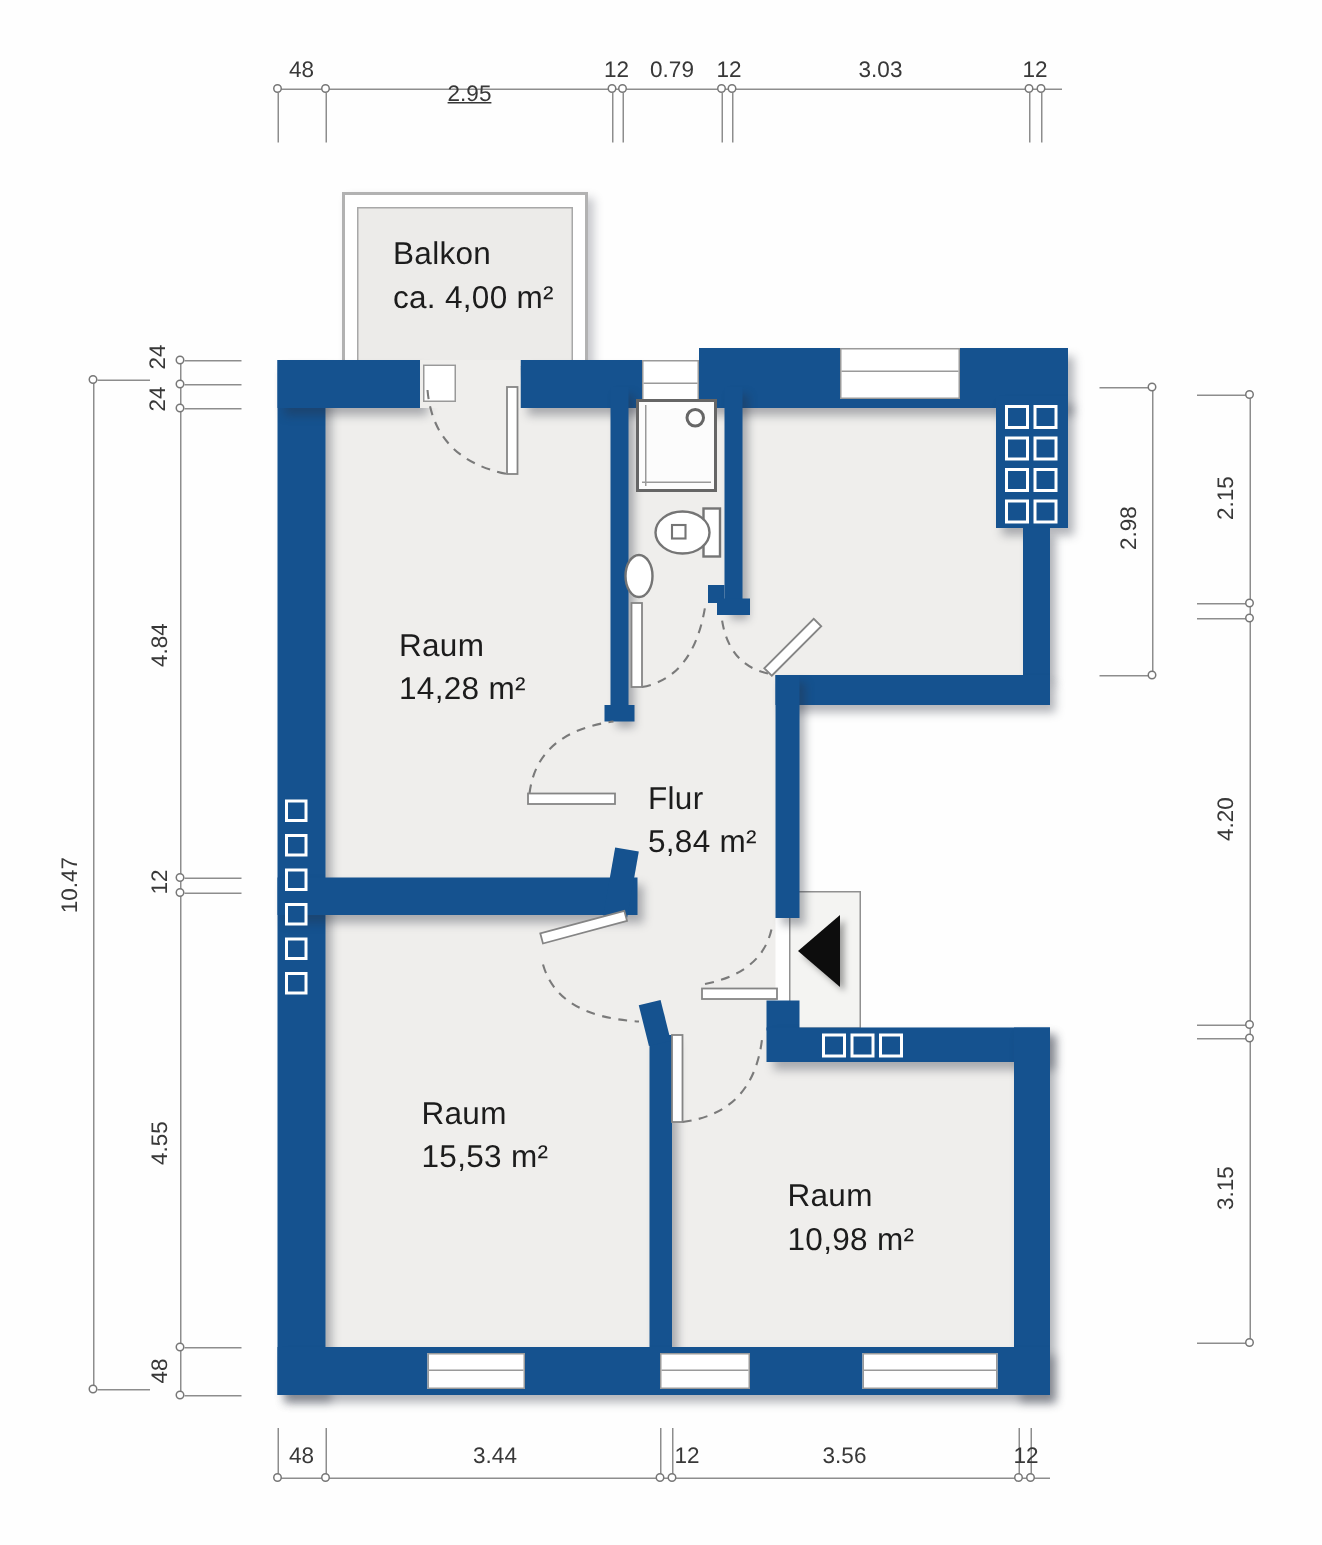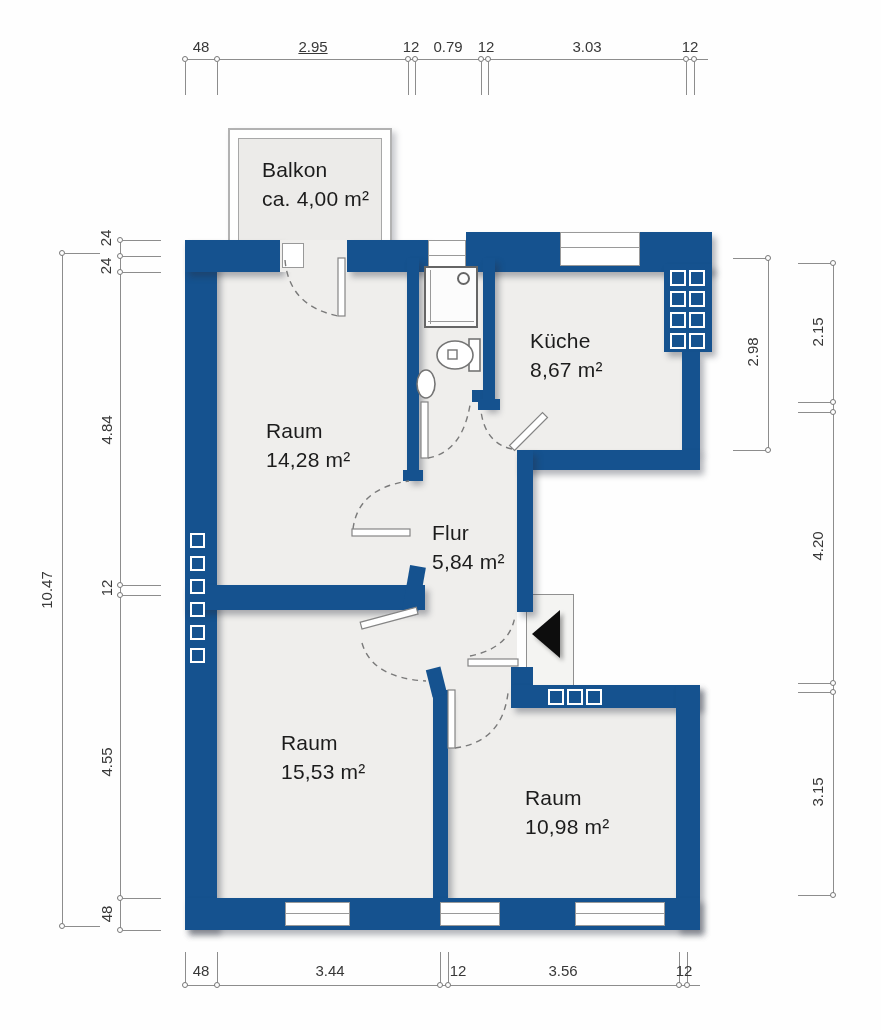--- a/index.html
+++ b/index.html
@@ -144,24 +144,20 @@
 
     <ellipse class="fixture" cx="426" cy="384" rx="9" ry="14"></ellipse>
 
     <polygon points="560,610 560,658 532,634" fill="#0d0d0d" style="filter:drop-shadow(3px 3px 2px rgba(0,0,0,.35));"></polygon>
   </svg>
 
   <div class="room-label" style="left:262px;top:155px;">
     <div>Balkon</div>
     <div>ca. 4,00 m²</div>
   </div>
-  <div class="room-label" style="left:530px;top:326px;">
-    <div>Küche</div>
-    <div>8,67 m²</div>
-  </div>
   <div class="room-label" style="left:266px;top:416px;">
     <div>Raum</div>
     <div>14,28 m²</div>
   </div>
   <div class="room-label" style="left:432px;top:518px;">
     <div>Flur</div>
     <div>5,84 m²</div>
   </div>
   <div class="room-label" style="left:281px;top:728px;">
     <div>Raum</div>
@@ -183,21 +179,21 @@
   <div class="dline" style="left:694px;top:62px;width:1px;height:33px;"></div>
   <div class="tick" style="left:182px;top:56px;"></div>
   <div class="tick" style="left:214px;top:56px;"></div>
   <div class="tick" style="left:405px;top:56px;"></div>
   <div class="tick" style="left:412px;top:56px;"></div>
   <div class="tick" style="left:478px;top:56px;"></div>
   <div class="tick" style="left:485px;top:56px;"></div>
   <div class="tick" style="left:683px;top:56px;"></div>
   <div class="tick" style="left:691px;top:56px;"></div>
   <div class="hlab dim" style="left:201px;top:38px;">48</div>
-  <div class="hlab dim" style="left:313px;top:38px;text-decoration:underline;">2.95</div>
+  <div class="hlab dim" style="left:313px;top:54px;text-decoration:underline;">2.95</div>
   <div class="hlab dim" style="left:411px;top:38px;">12</div>
   <div class="hlab dim" style="left:448px;top:38px;">0.79</div>
   <div class="hlab dim" style="left:486px;top:38px;">12</div>
   <div class="hlab dim" style="left:587px;top:38px;">3.03</div>
   <div class="hlab dim" style="left:690px;top:38px;">12</div>
 
   <div class="dline" style="left:185px;top:985px;width:515px;height:1px;"></div>
   <div class="dline" style="left:185px;top:952px;width:1px;height:33px;"></div>
   <div class="dline" style="left:217px;top:952px;width:1px;height:33px;"></div>
   <div class="dline" style="left:440px;top:952px;width:1px;height:33px;"></div>

